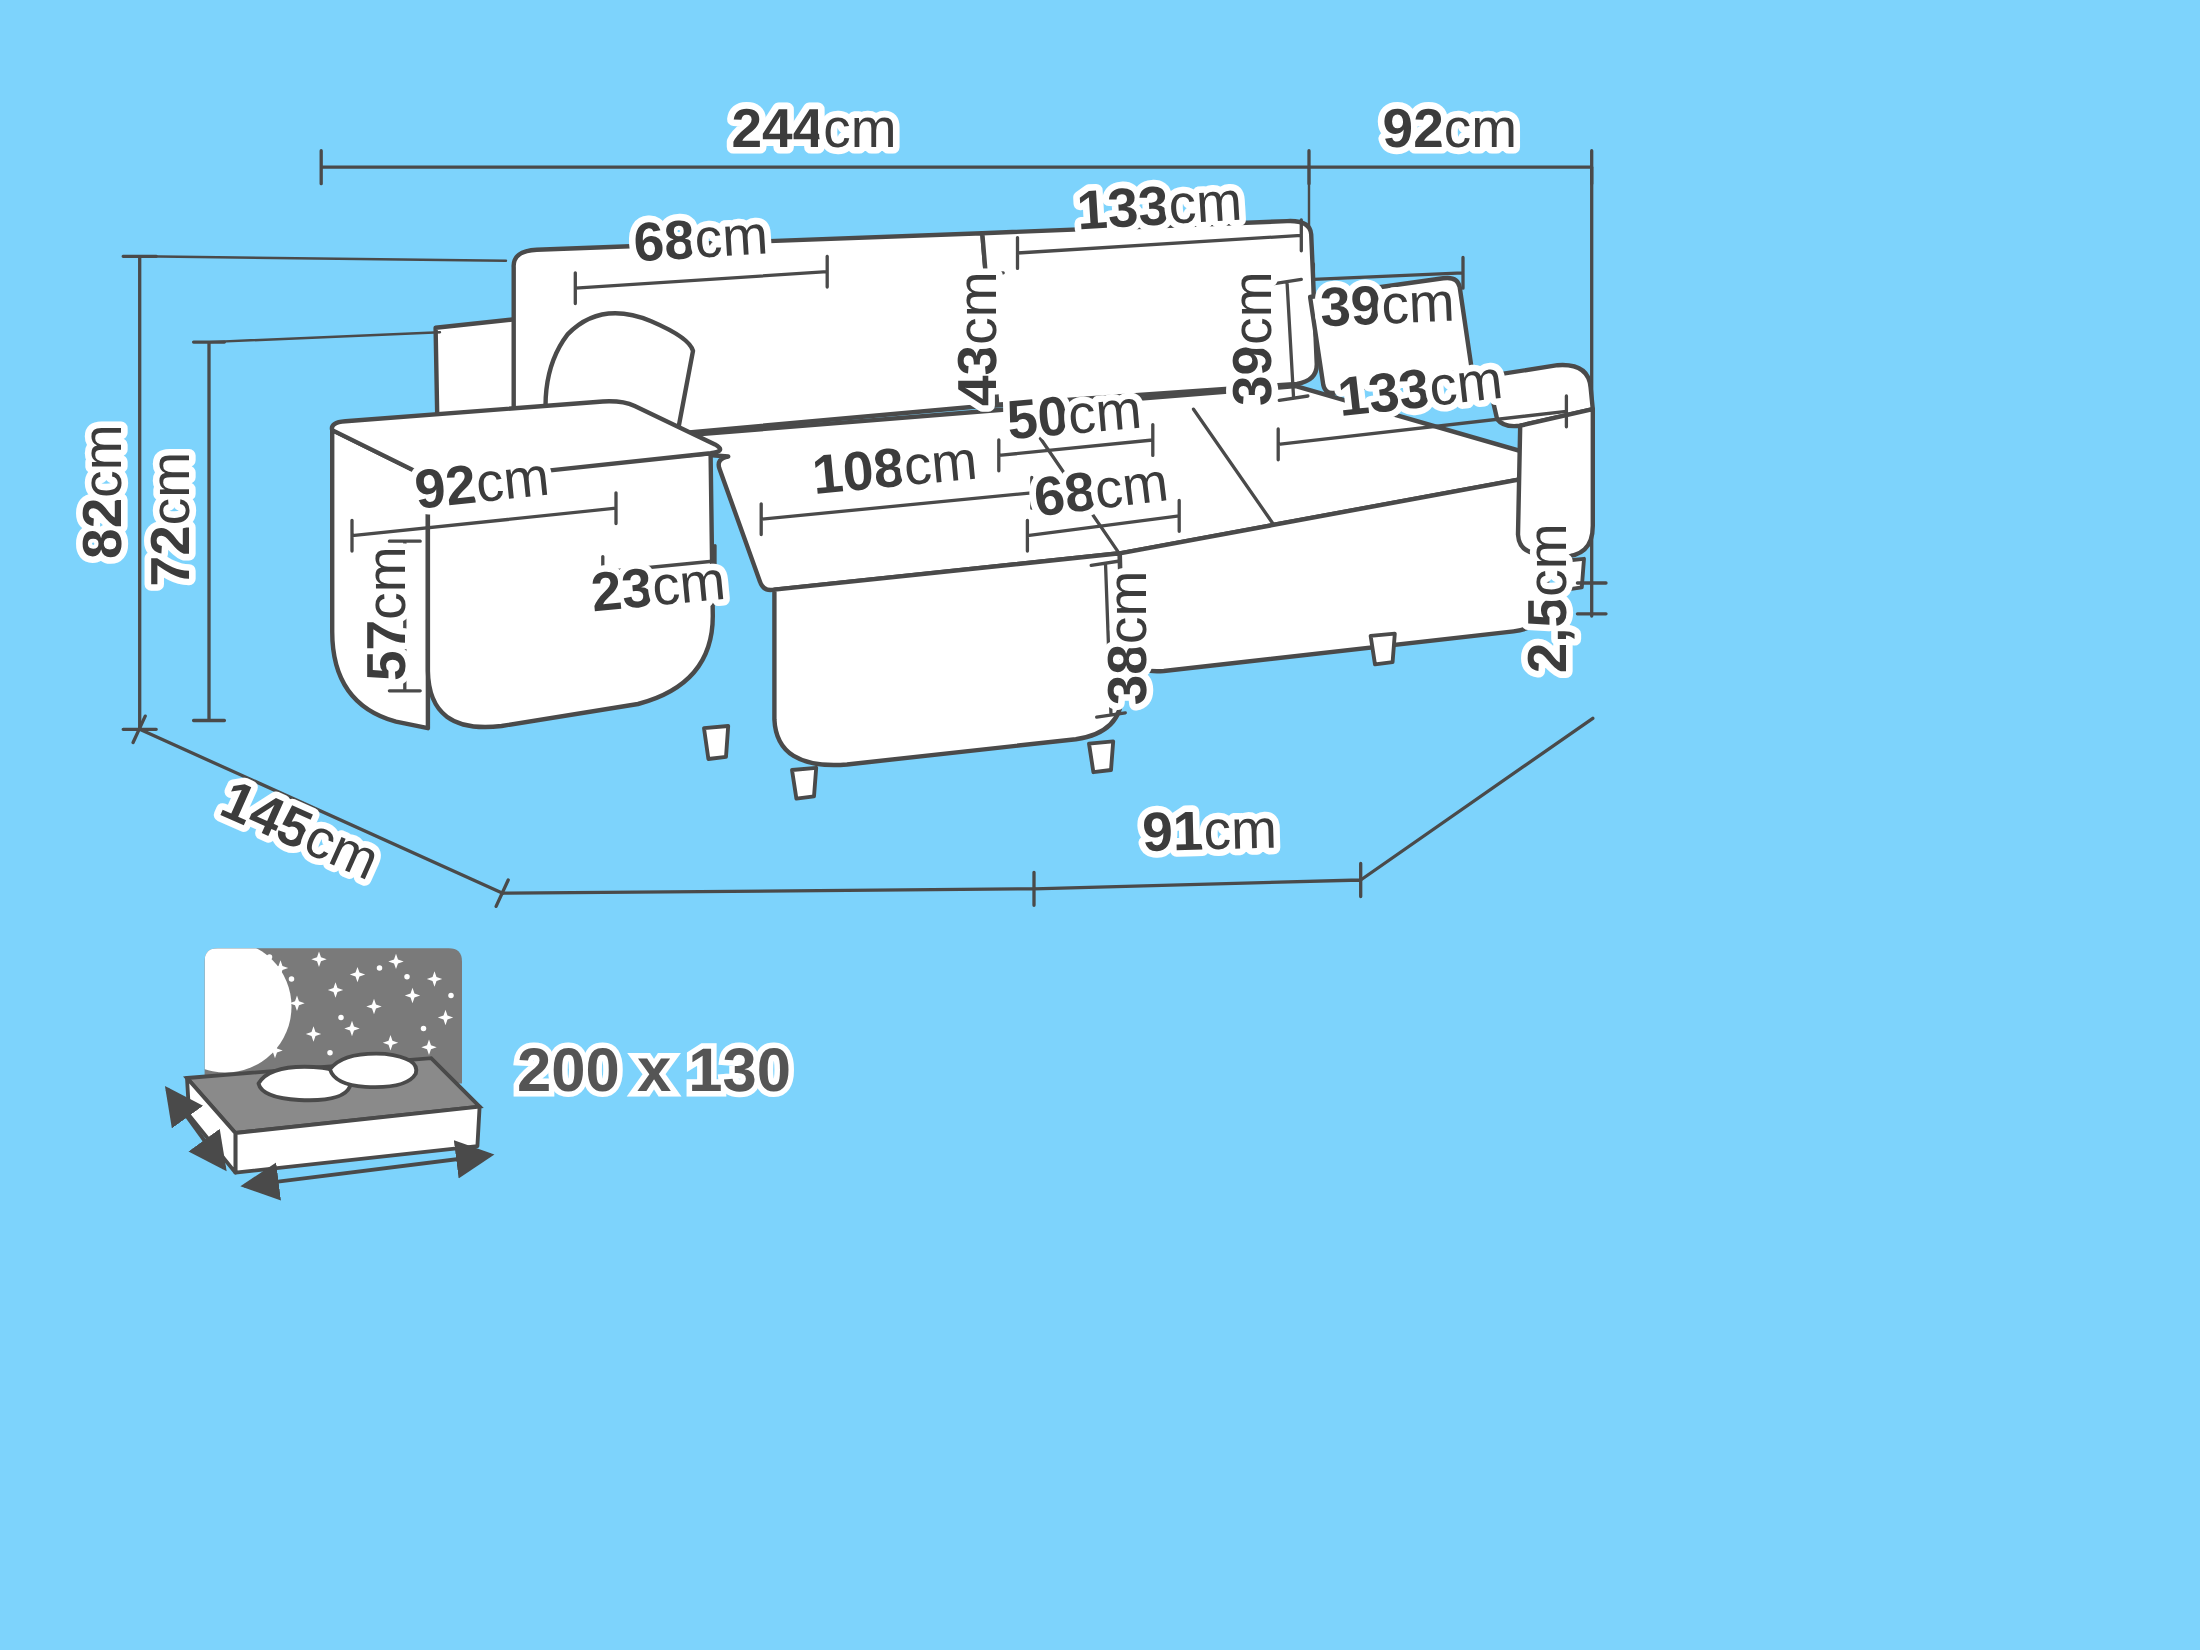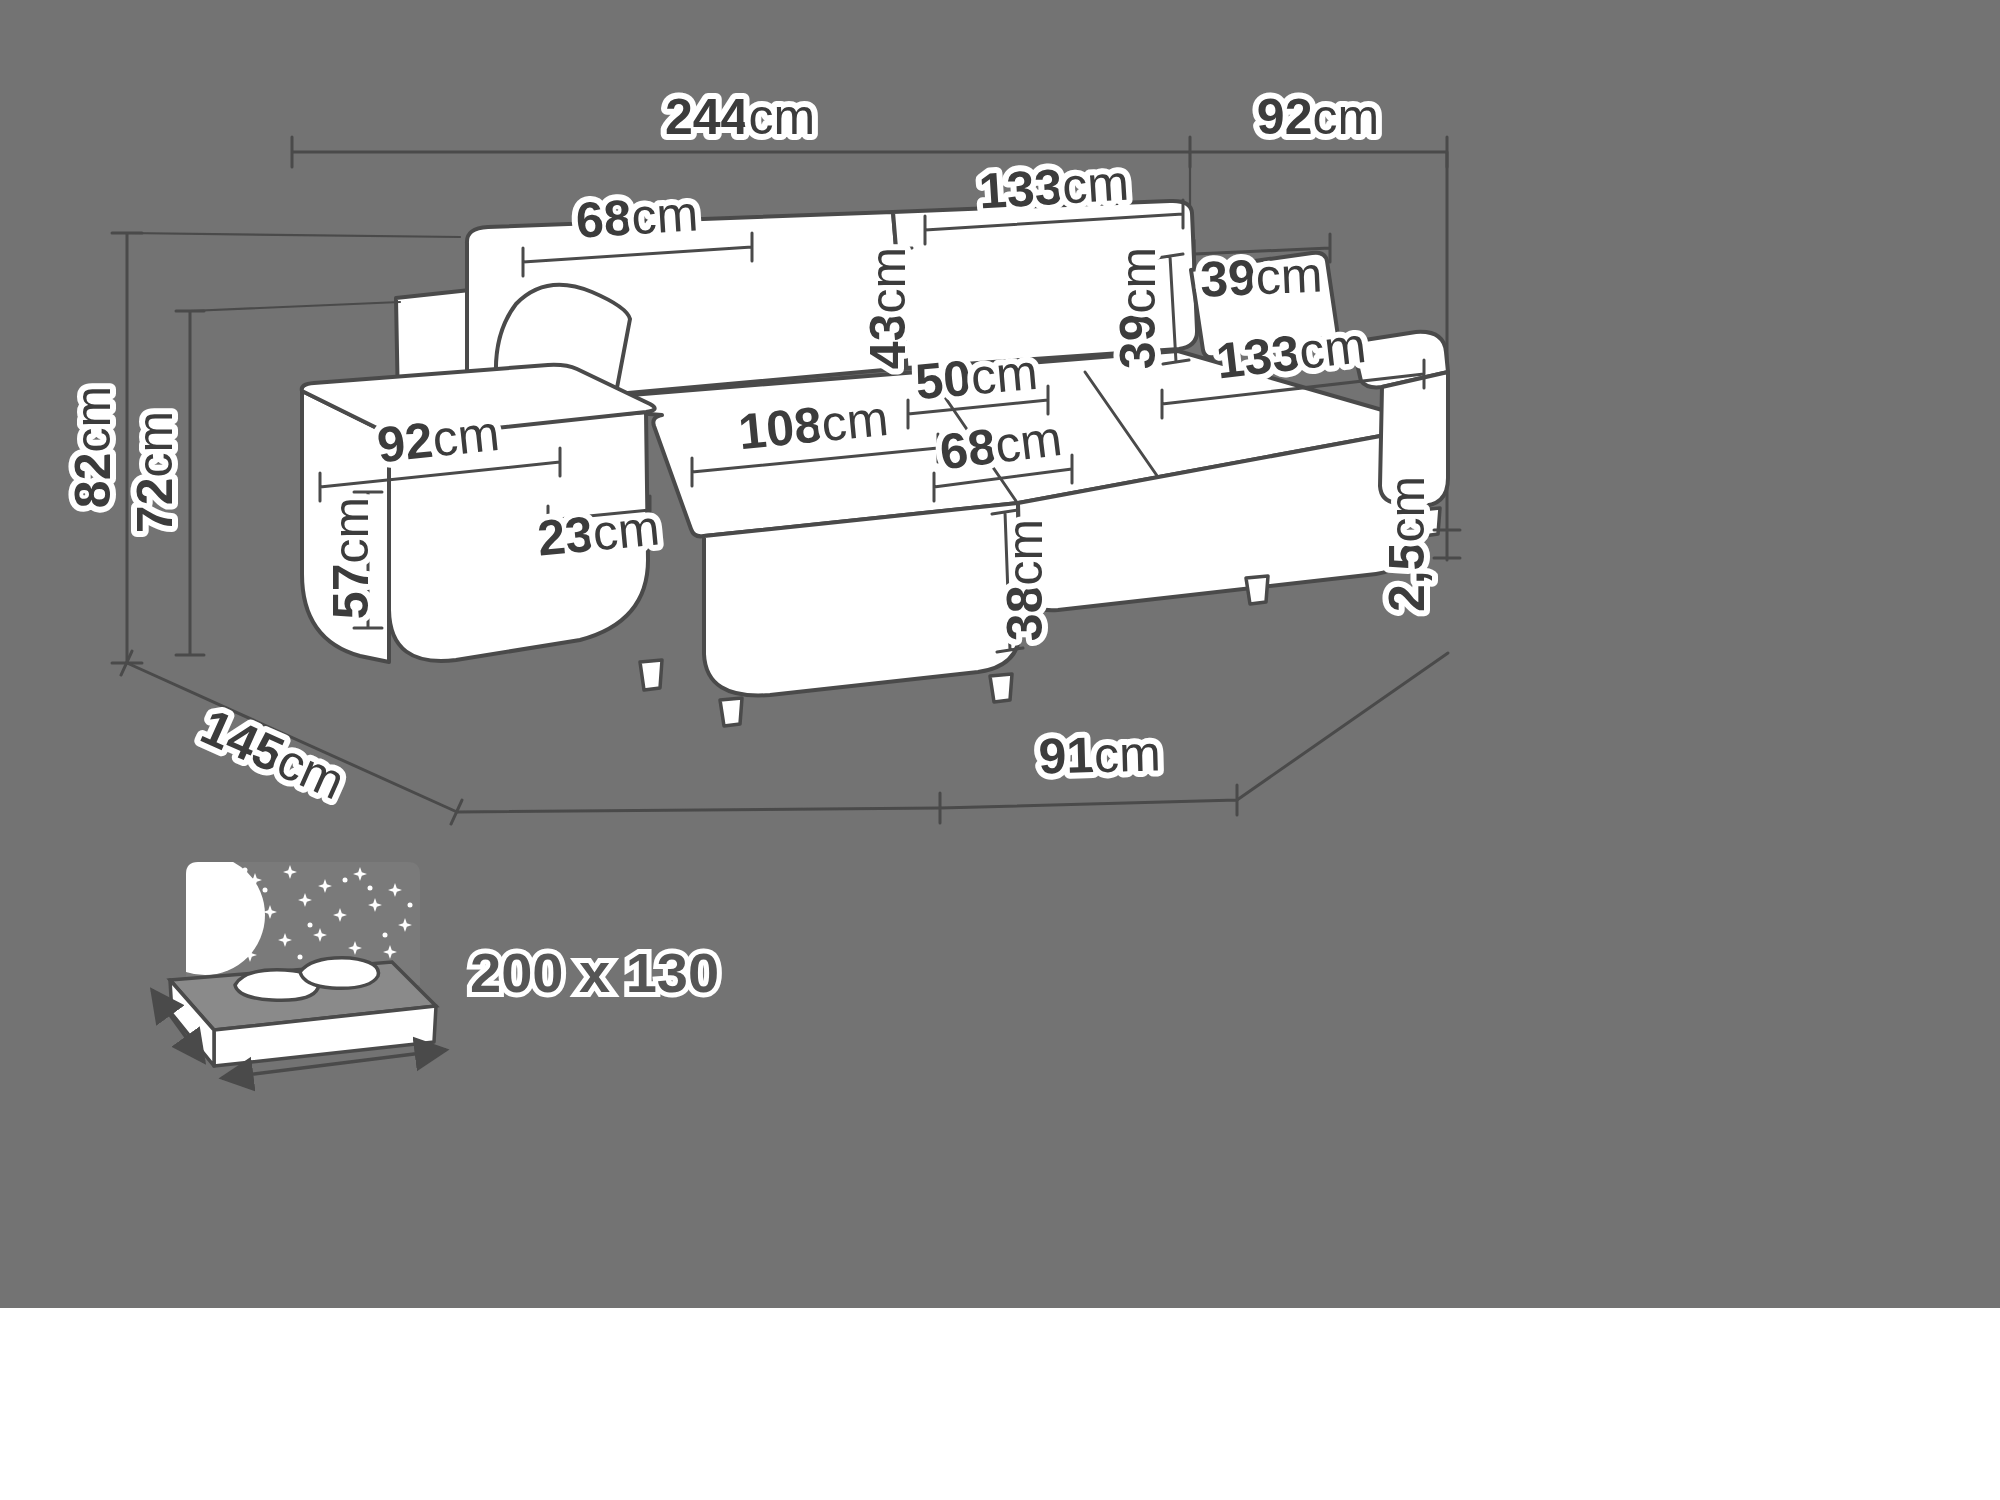--- a/index.html
+++ b/index.html
@@ -1,16 +1,16 @@
 <!DOCTYPE html>
 <html><head>
 <meta charset="utf-8">
 <style>
   html,body{margin:0;padding:0;background:#fff;}
-  .canvas{width:2000px;height:1308px;background:#737373;position:relative;overflow:hidden;}
+  .canvas{width:2000px;height:1500px;background:#7dd3fc;position:relative;overflow:hidden;}
   svg{display:block;}
   svg text{font-family:"Liberation Sans",sans-serif;}
   .dim{paint-order:stroke;stroke:#ffffff;stroke-width:12px;stroke-linejoin:round;}
   .num{font-weight:700;font-size:50px;fill:#3c3c3c;}
   .unit{font-weight:400;font-size:50px;fill:#3c3c3c;}
   .size-label{font-weight:700;font-size:56px;fill:#555555;paint-order:stroke;stroke:#fff;stroke-width:10px;}
   .outline{fill:#ffffff;stroke:#4a4a4a;stroke-width:4;stroke-linejoin:round;stroke-linecap:round;}
   .seam{fill:none;stroke:#4a4a4a;stroke-width:3;stroke-linecap:round;}
   .dl{fill:none;stroke:#4a4a4a;stroke-width:3;stroke-linecap:round;}
   .ext{fill:none;stroke:#4a4a4a;stroke-width:2.2;stroke-linecap:round;}

